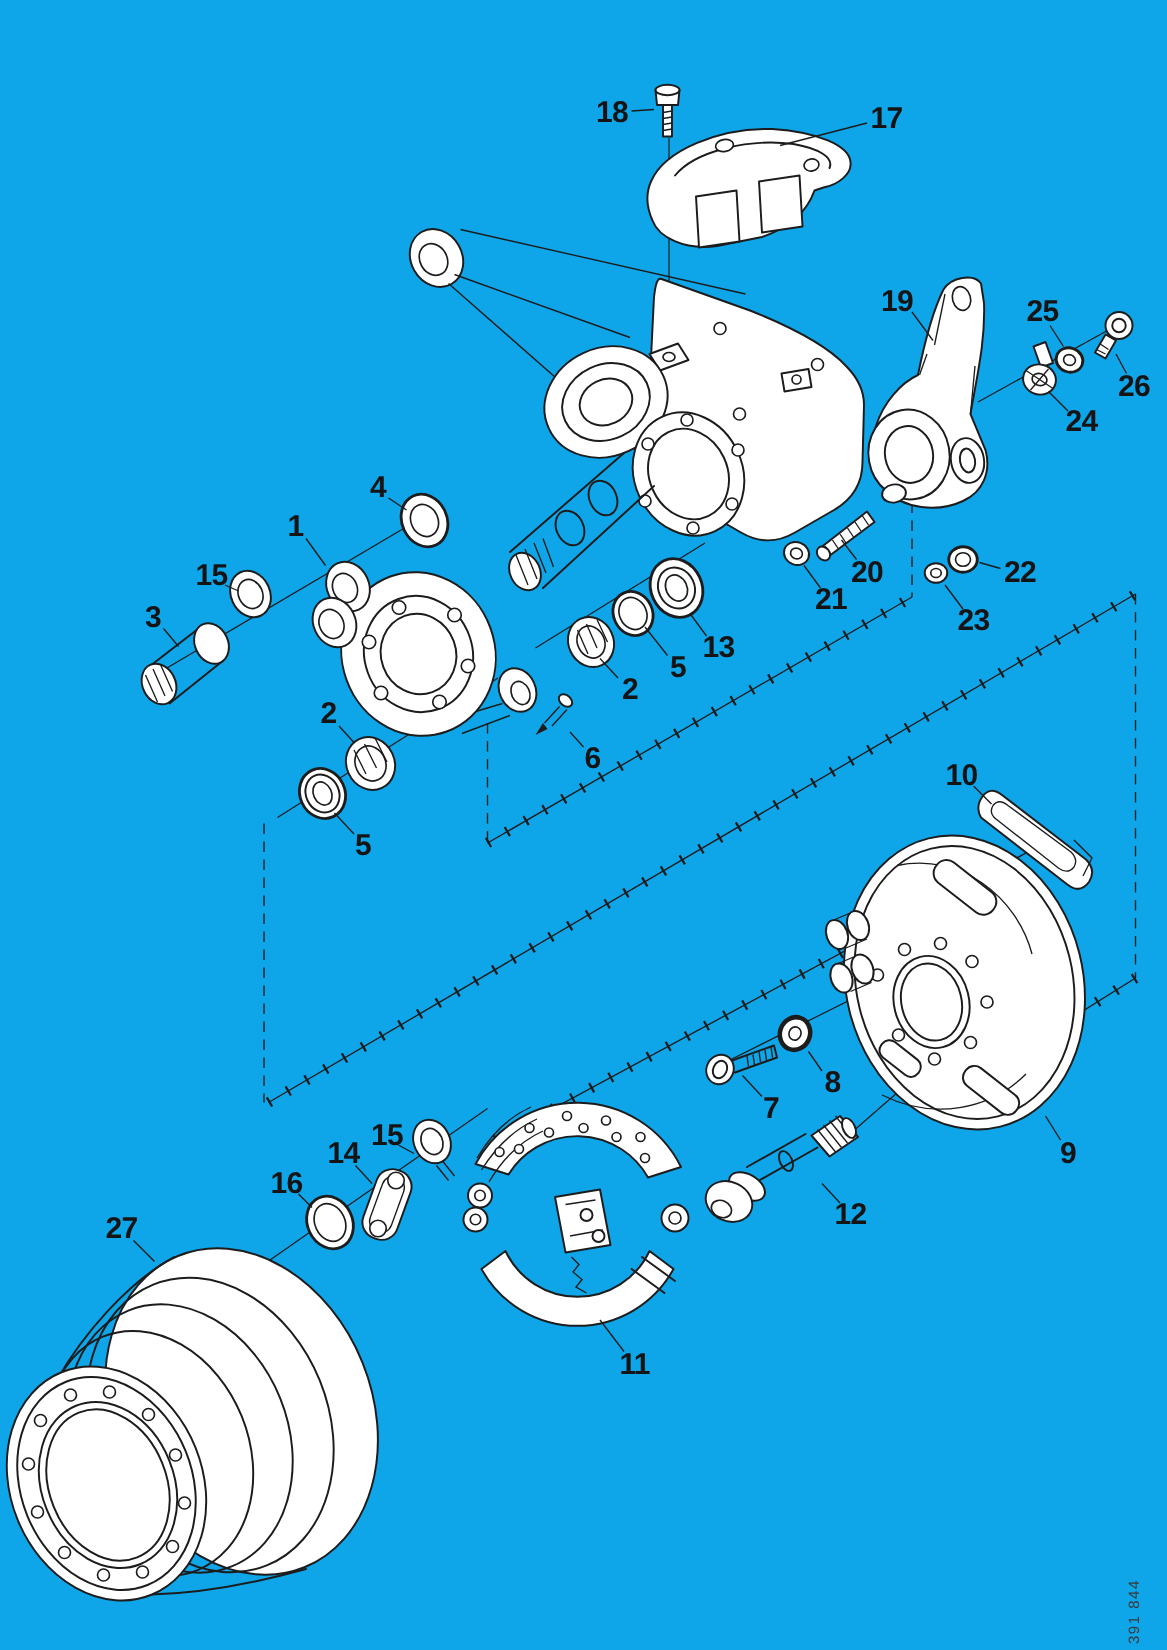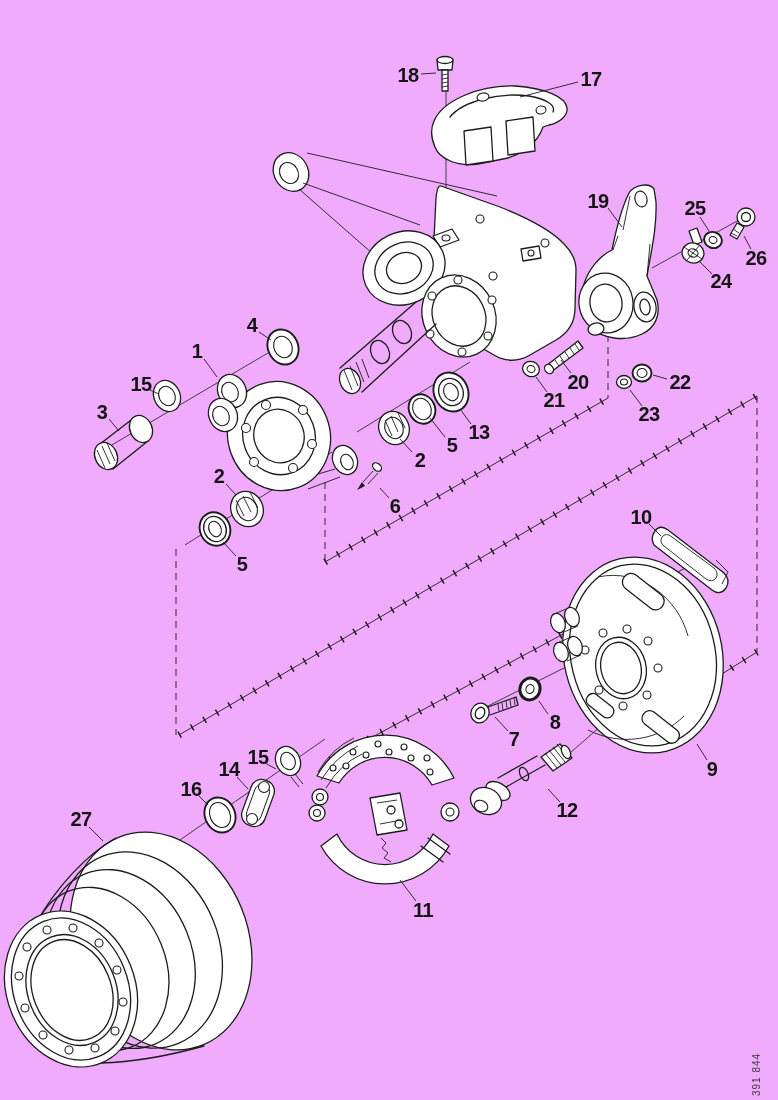--- a/index.html
+++ b/index.html
@@ -1,16 +1,16 @@
 <!DOCTYPE html>
 <html><head>
 <meta charset="utf-8">
 <style>
   html,body{margin:0;padding:0;background:#e8e8e8;}
-  .stage{position:relative;width:778px;height:1100px;background:#f0abfc;overflow:hidden;
+  .stage{position:relative;width:778px;height:1100px;background:#0ea5e9;overflow:hidden;
          font-family:"Liberation Sans",sans-serif;}
   svg{position:absolute;left:0;top:0;}
   
   .oln{fill:#fff;stroke:#1c1c1c;stroke-width:1.3;stroke-linejoin:round;}
   .oln2{fill:#fff;stroke:#1c1c1c;stroke-width:1.9;stroke-linejoin:round;}
   .ln{fill:none;stroke:#1c1c1c;stroke-width:1.3;stroke-linecap:round;}
   .thn{fill:none;stroke:#1c1c1c;stroke-width:0.9;}
   .hole{fill:#fff;stroke:#1c1c1c;stroke-width:1.1;}
   .dk{fill:#fff;stroke:#1c1c1c;stroke-width:3;}
   .dash{stroke:#1c1c1c;stroke-width:0.9;stroke-dasharray:7 5;fill:none;}

